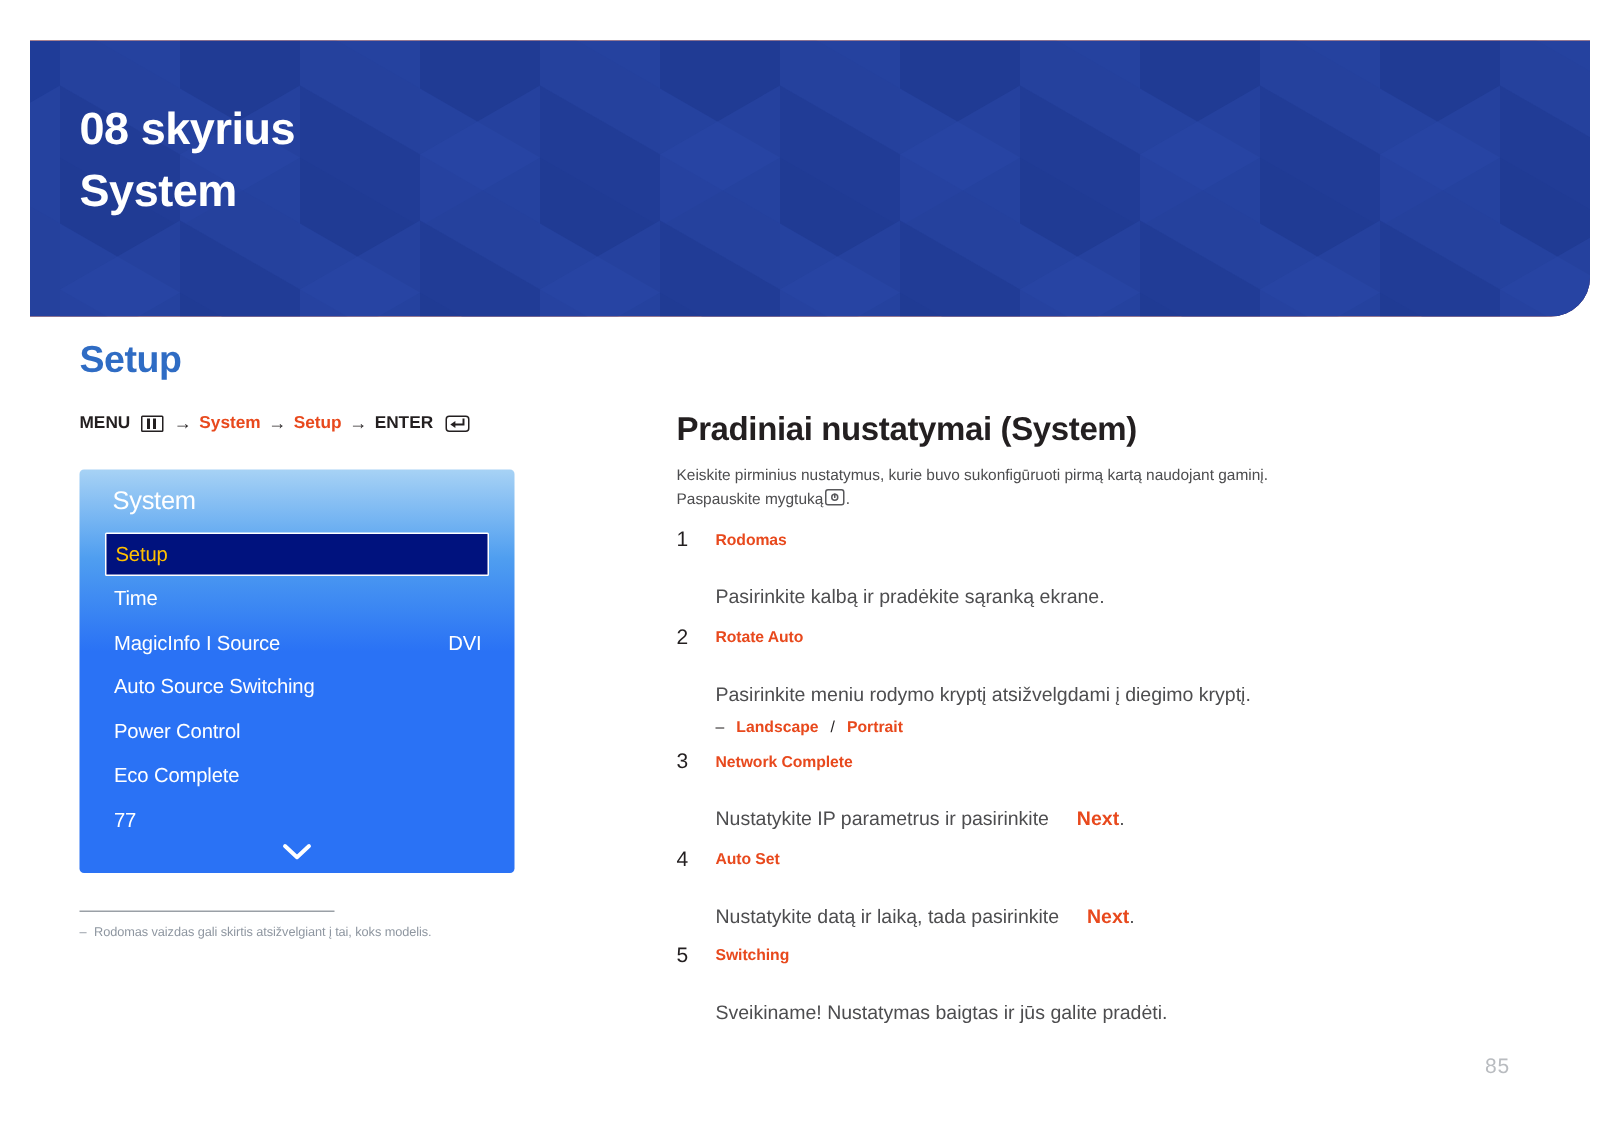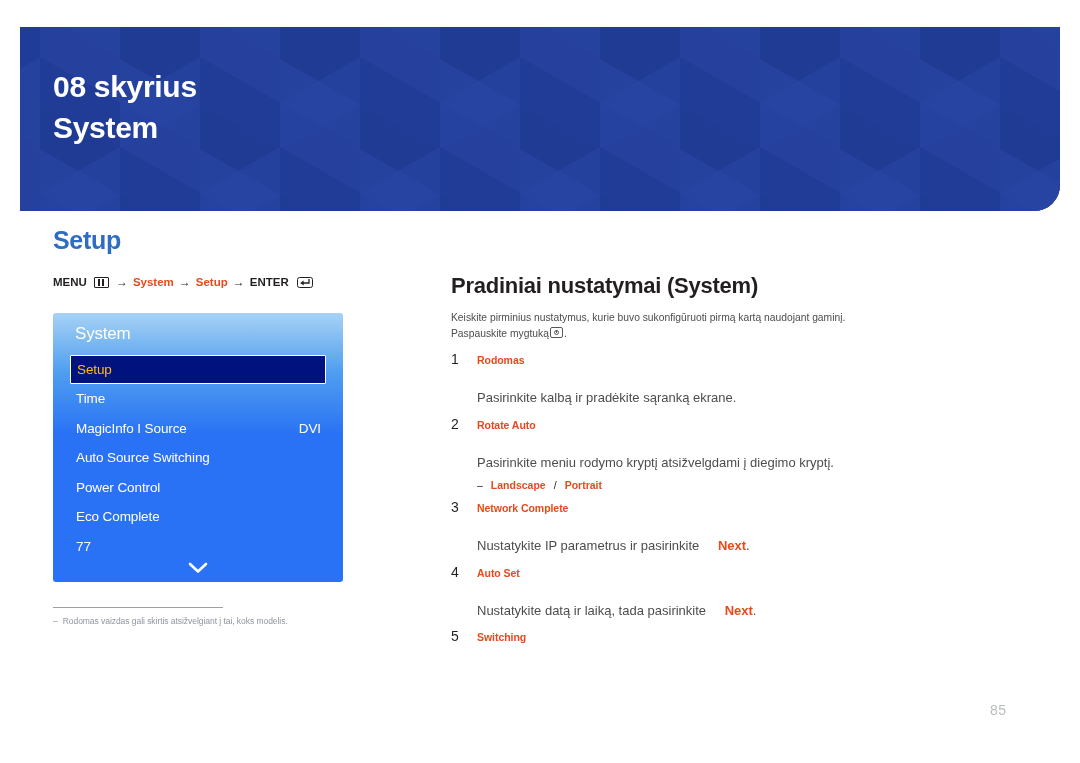--- a/index.html
+++ b/index.html
@@ -452,19 +452,22 @@
         <div class="step-text">
           <span>Nustatykite datą ir laiką, tada pasirinkite </span><span class="hl">Next</span><span>.</span>
         </div>
       </div>
     </div>
 
     <div class="step">
       <div class="step-num">5</div>
       <div class="step-body">
         <div class="step-head">Switching</div>
+        <div class="step-text">
+          <span>Sveikiname! Nustatymas baigtas ir jūs galite pradėti.</span>
+        </div>
       </div>
     </div>
 
   </div>
 </div>
 
 <div class="page-num">85</div>
 
 </body></html>

